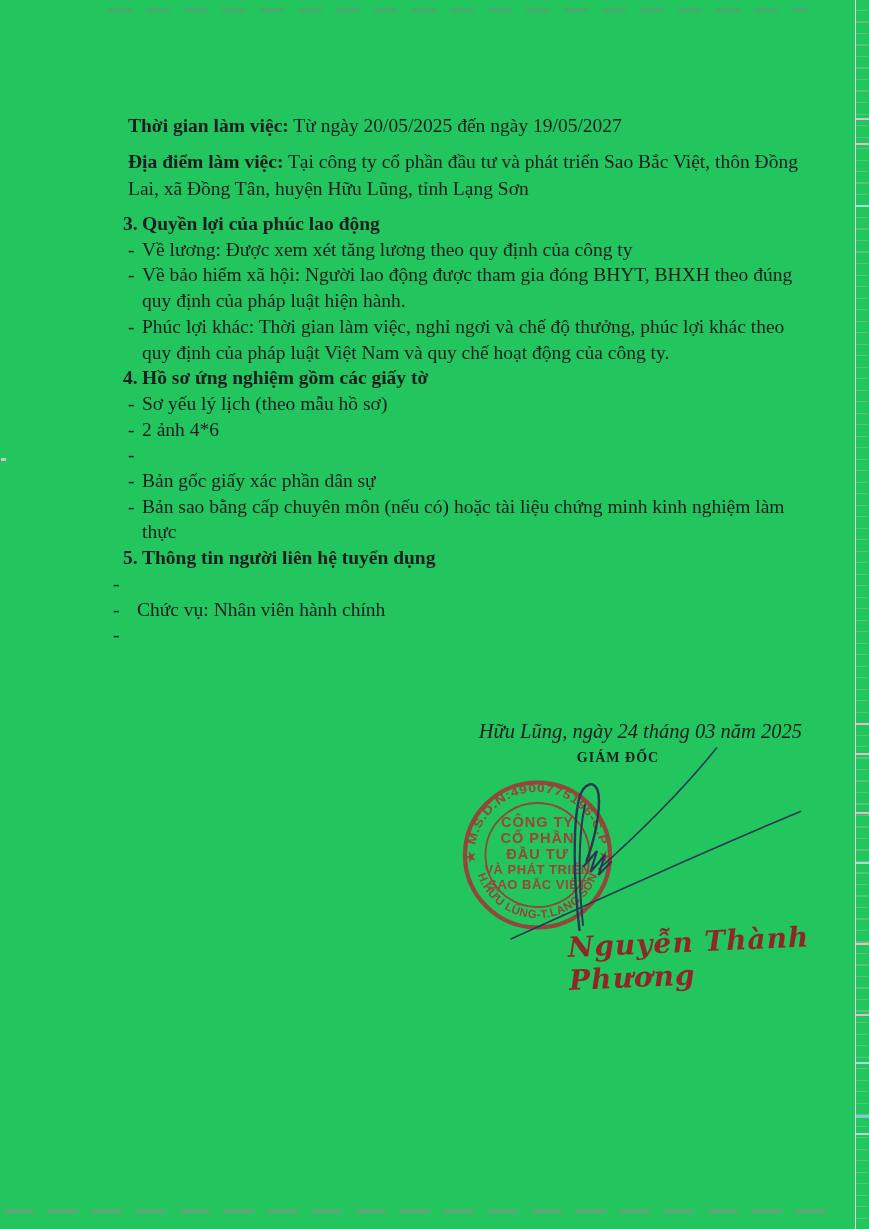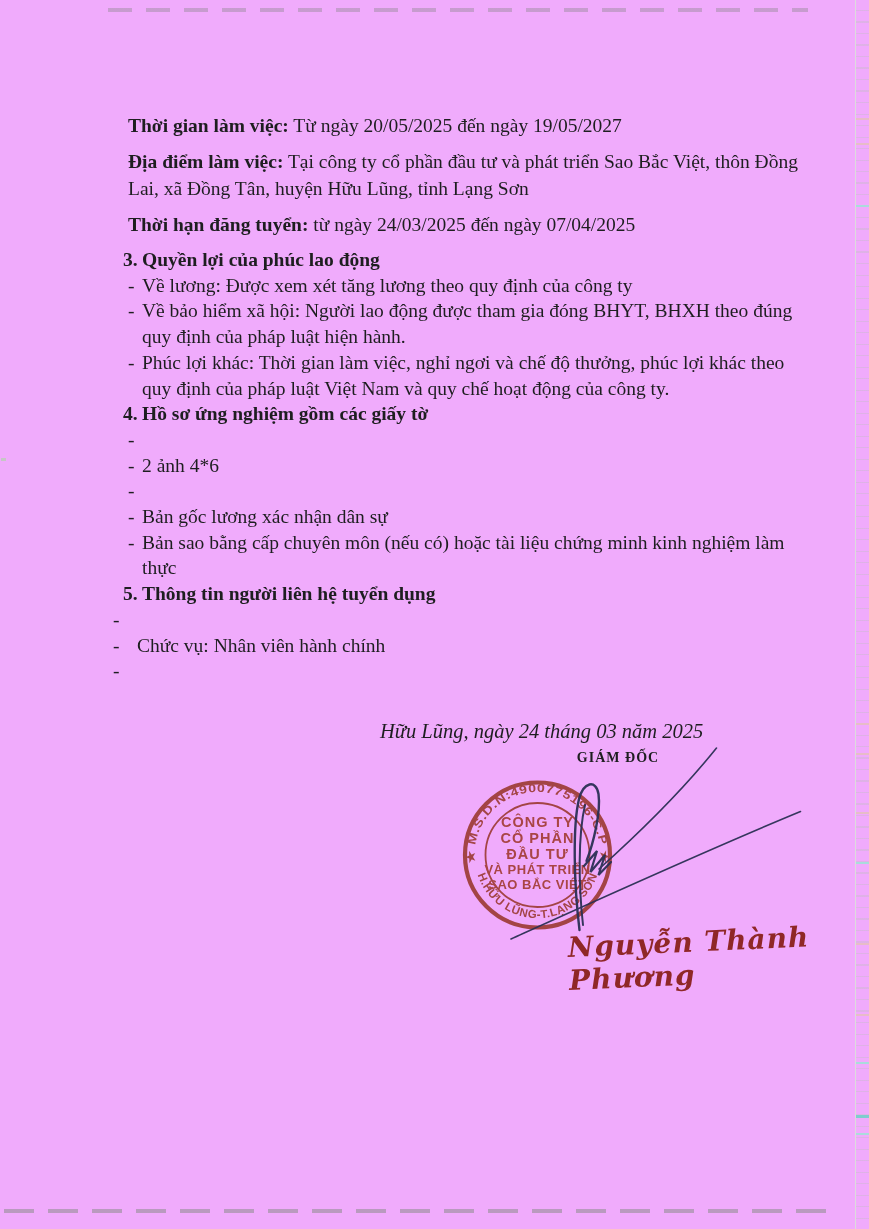--- a/index.html
+++ b/index.html
@@ -1,37 +1,37 @@
 <!DOCTYPE html>
 <html><head>
 <meta charset="utf-8">
 <style>
   html,body { margin:0; padding:0; }
   body { width:869px; height:1229px; background:#ffffff; }
   .page {
     position:relative; width:869px; height:1229px;
-    background:#f0abfc; overflow:hidden;
+    background:#22c55e; overflow:hidden;
     font-family:"Liberation Serif", serif; color:#1e1e20;
   }
 
   
   .content { position:absolute; left:123px; top:112px; width:685px; font-size:19.5px; }
   .para { margin:0 0 9px 5px; line-height:27px; }
   .para b { font-weight:bold; }
   .sections { margin-top:4px; }
   .sec-heading { display:flex; line-height:25.7px; font-weight:bold; }
   .sec-heading .num { width:19px; flex:none; }
   .li { display:flex; line-height:25.7px; }
   .li .dash { width:14px; margin-left:5px; flex:none; }
   .sec5 .li .dash { width:24px; margin-left:-10px; }
 
   
   .date-line {
     position:absolute; top:720px; left:380px; width:422px;
-    font-style:italic; font-size:20.5px;
+    text-align:right; font-style:italic; font-size:20.5px;
   }
   .director {
     position:absolute; top:750px; left:548px; width:140px;
     text-align:center; font-size:14px; font-weight:bold; letter-spacing:1px;
   }
   .signer-name {
     position:absolute; top:931px; left:567px; width:250px;
     font-family:"DejaVu Serif", serif; font-style:italic; font-weight:bold;
     font-size:28px; color:#8f2727; letter-spacing:1px;
     transform:rotate(-2.5deg); transform-origin:left top;
@@ -66,21 +66,20 @@
 
   <div class="top-dashes"></div>
   <div class="speck"></div>
 
   <div class="content">
 
     <p class="para"><b>Thời gian làm việc:</b><span> Từ ngày 20/05/2025 đến ngày 19/05/2027</span></p>
 
     <p class="para"><b>Địa điểm làm việc:</b><span> Tại công ty cổ phần đầu tư và phát triển Sao Bắc Việt, thôn Đồng Lai, xã Đồng Tân, huyện Hữu Lũng, tỉnh Lạng Sơn</span></p>
 
-    <p class="para"><b>Thời hạn đăng tuyển:</b><span> từ ngày 24/03/2025 đến ngày 07/04/2025</span></p>
 
     <div class="sections">
 
       <div class="sec">
         <div class="sec-heading">
             <span class="num">3.</span>
             <span class="title">Quyền lợi của phúc lao động</span>
           </div>
         <div class="li">
             <span class="dash">-</span>
@@ -96,31 +95,32 @@
           </div>
       </div>
 
       <div class="sec">
         <div class="sec-heading">
             <span class="num">4.</span>
             <span class="title">Hồ sơ ứng nghiệm gồm các giấy tờ</span>
           </div>
         <div class="li">
             <span class="dash">-</span>
+            <span class="t">Sơ yếu lý lịch (theo mẫu hồ sơ)</span>
           </div>
         <div class="li">
             <span class="dash">-</span>
             <span class="t">2 ảnh 4*6</span>
           </div>
         <div class="li">
             <span class="dash">-</span>
           </div>
         <div class="li">
             <span class="dash">-</span>
-            <span class="t">Bản gốc lương xác nhận dân sự</span>
+            <span class="t">Bản gốc giấy xác phần dân sự</span>
           </div>
         <div class="li">
             <span class="dash">-</span>
             <span class="t">Bản sao bằng cấp chuyên môn (nếu có) hoặc tài liệu chứng minh kinh nghiệm làm thực</span>
           </div>
       </div>
 
       <div class="sec sec5">
         <div class="sec-heading">
             <span class="num">5.</span>

